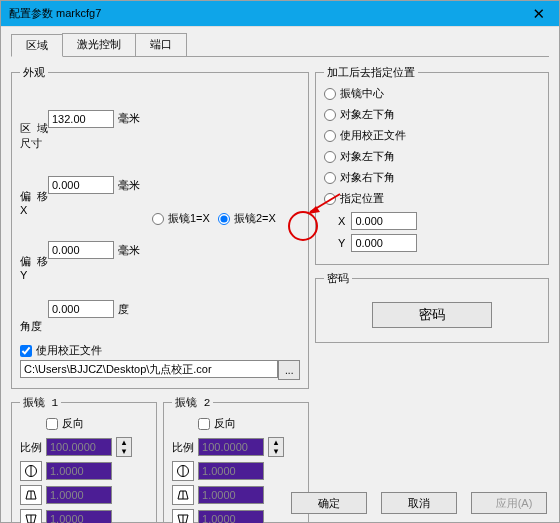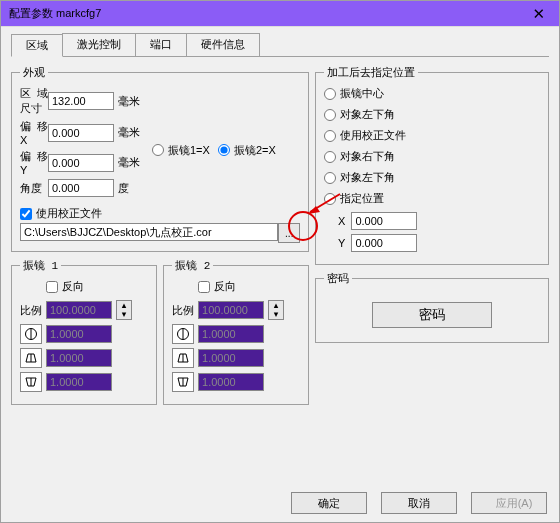--- a/index.html
+++ b/index.html
@@ -12,21 +12,21 @@
   }
   .window {
     width: 560px;
     height: 523px;
     border: 1px solid #a0a0a0;
     background: #f0f0f0;
     position: relative;
   }
   .titlebar {
     height: 26px;
-    background: #8b5cf6;
+    background: #0ea5e9;
     display: flex;
     justify-content: space-between;
     align-items: center;
     padding: 12px 8px;
     border-bottom: 1px solid #ddd;
   }
   .title { font-size: 11px; }
   .close-btn {
     font-size: 15px;
     cursor: pointer;
@@ -66,21 +66,21 @@
     border: 1px solid #a0a0a0;
     margin: 0 0 6px 0;
     padding: 6px 8px 8px 8px;
   }
   legend { font-size: 11px; padding: 0 3px; font-family: Liberation Mono, monospace; }
   .row {
     display: flex;
     align-items: center;
     margin-bottom: 3px;
   }
-  .label { width: 28px; text-align: justify; }
+  .label { width: 28px; text-align: justify; margin-top: 35px; }
   .unit { margin-left: 4px; }
   input[type=text] {
     height: 18px;
     padding: 1px 3px;
     font-size: 11px;
     border: 1px solid #888;
     background: #fff;
   }
   input[type=text].ro {
     background: #4c1d95;
@@ -175,21 +175,20 @@
 <div class="window">
   <div class="titlebar">
     <span class="title">配置参数 markcfg7</span>
     <span class="close-btn">✕</span>
   </div>
   <div class="body">
     <div class="tabs">
       <div class="tab active">区域</div>
       <div class="tab">激光控制</div>
       <div class="tab">端口</div>
-      <div class="tab">硬件信息</div>
     </div>
 
     <div class="content">
       <div class="col-left">
         <fieldset style="position:relative;">
           <legend>外观</legend>
           <div style="display:flex;">
             <div>
               <div class="row">
                 <span class="label">区域尺寸</span>
@@ -340,25 +339,25 @@
             <label class="radio-item">
                 <input type="radio" name="gt" style="">
                 <span>对象左下角</span>
               </label>
             <label class="radio-item">
                 <input type="radio" name="gt" style="">
                 <span>使用校正文件</span>
               </label>
             <label class="radio-item">
                 <input type="radio" name="gt" style="">
+                <span>对象左下角</span>
+              </label>
+            <label class="radio-item">
+                <input type="radio" name="gt" style="">
                 <span>对象右下角</span>
-              </label>
-            <label class="radio-item">
-                <input type="radio" name="gt" style="">
-                <span>对象左下角</span>
               </label>
             <label class="radio-item">
                 <input type="radio" name="gt" style="">
                 <span>指定位置</span>
               </label>
           </div>
           <div class="xy-row">
             <span>X</span>
             <input type="text" class="w70" value="0.000" style="">
           </div>

